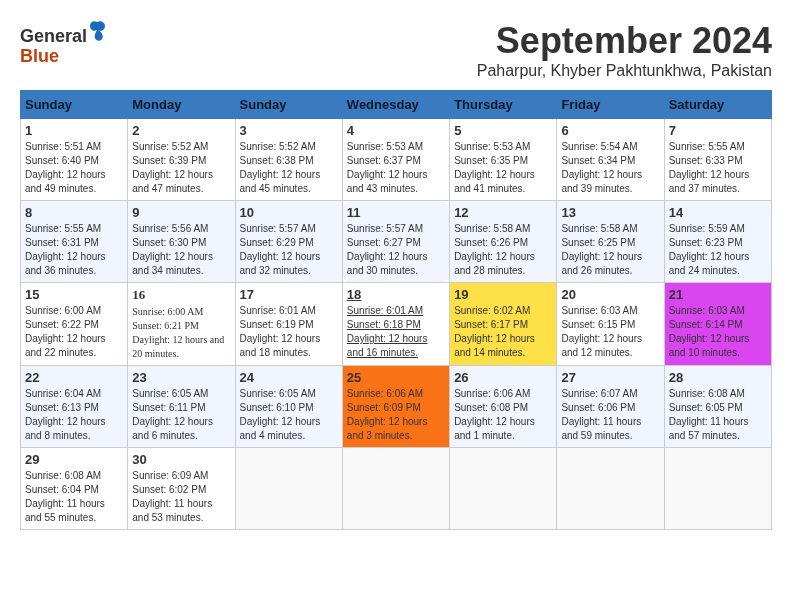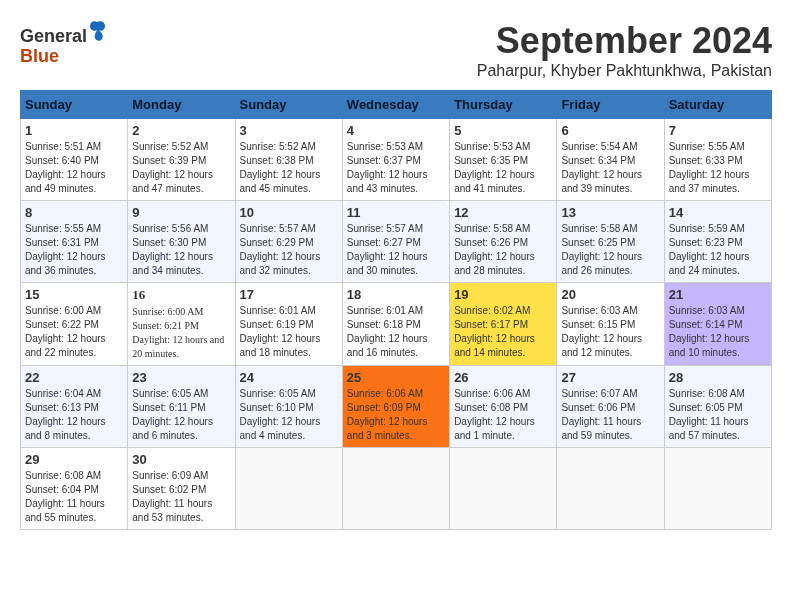--- a/index.html
+++ b/index.html
@@ -188,33 +188,33 @@
           <div class="day-info">Sunrise: 6:00 AM<br>Sunset: 6:22 PM<br>Daylight: 12 hours and 22 minutes.</div>
         </td>
         <td style="background: rgb(255, 255, 255); font-family: Liberation Serif, serif;">
           <span class="day-number">16</span>
           <div class="day-info">Sunrise: 6:00 AM<br>Sunset: 6:21 PM<br>Daylight: 12 hours and 20 minutes.</div>
         </td>
         <td style="background: rgb(255, 255, 255);">
           <span class="day-number">17</span>
           <div class="day-info">Sunrise: 6:01 AM<br>Sunset: 6:19 PM<br>Daylight: 12 hours and 18 minutes.</div>
         </td>
-        <td style="background: rgb(255, 255, 255);">
+        <td style="background: rgb(255, 255, 255); text-decoration: underline;">
           <span class="day-number">18</span>
           <div class="day-info">Sunrise: 6:01 AM<br>Sunset: 6:18 PM<br>Daylight: 12 hours and 16 minutes.</div>
         </td>
         <td style="background: #fde047;">
           <span class="day-number">19</span>
           <div class="day-info">Sunrise: 6:02 AM<br>Sunset: 6:17 PM<br>Daylight: 12 hours and 14 minutes.</div>
         </td>
         <td style="background: rgb(255, 255, 255);">
           <span class="day-number">20</span>
           <div class="day-info">Sunrise: 6:03 AM<br>Sunset: 6:15 PM<br>Daylight: 12 hours and 12 minutes.</div>
         </td>
-        <td style="background: #c4b5fd;">
+        <td style="background: #d946ef;">
           <span class="day-number">21</span>
           <div class="day-info">Sunrise: 6:03 AM<br>Sunset: 6:14 PM<br>Daylight: 12 hours and 10 minutes.</div>
         </td>
       </tr>
       <tr>
         <td style="background: rgb(240, 245, 255);">
           <span class="day-number">22</span>
           <div class="day-info">Sunrise: 6:04 AM<br>Sunset: 6:13 PM<br>Daylight: 12 hours and 8 minutes.</div>
         </td>
         <td style="background: rgb(240, 245, 255);">

